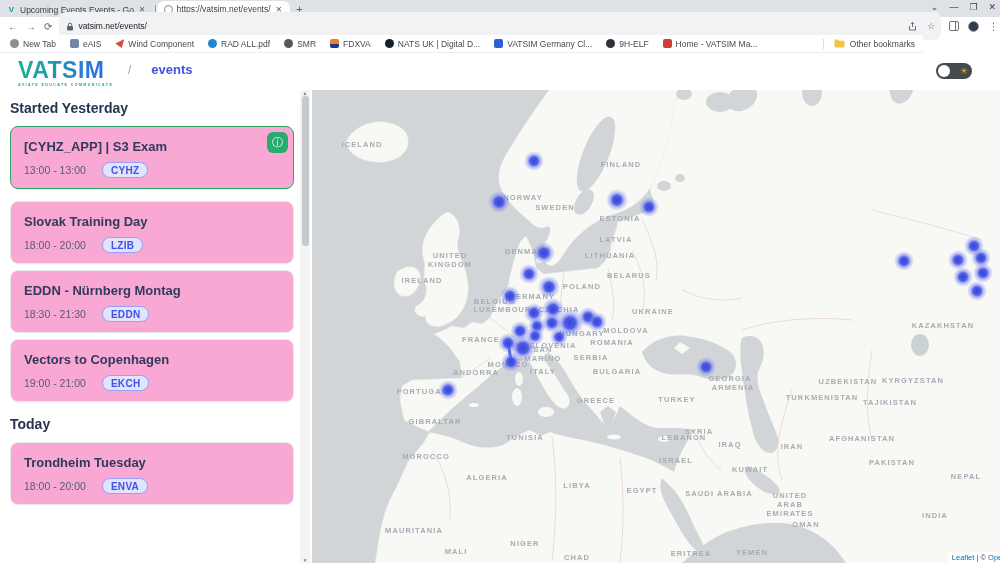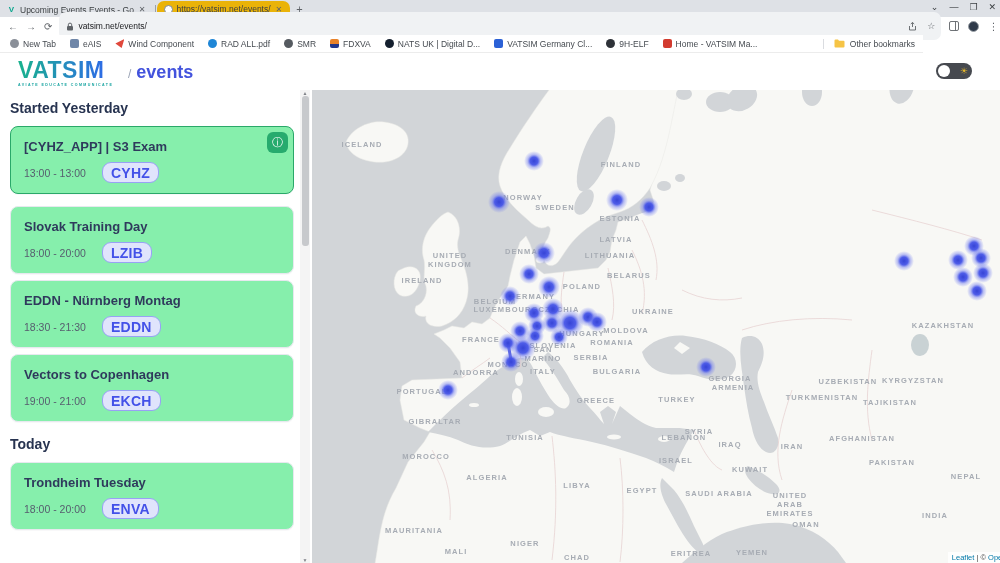--- a/index.html
+++ b/index.html
@@ -7,21 +7,21 @@
   #screen{position:relative;width:1000px;height:563px;overflow:hidden;background:#fff;}
 
   
   .tabbar{position:absolute;left:0;top:0;width:1000px;height:17px;background:#dee1e6;display:flex;align-items:flex-end;}
   .tab{display:flex;align-items:center;gap:4px;height:15px;padding:0 7px;font-size:8.5px;color:#3c4043;max-width:180px;white-space:nowrap;}
   .tab .fav{width:9px;height:9px;border-radius:50%;flex:0 0 auto;display:flex;align-items:center;justify-content:center;font-size:8px;font-weight:bold;}
   .fav-v{color:#0aa58c;background:transparent;font-size:10px;}
   .fav-globe{border:1.2px solid #80868b;background:#fff;}
   .tab .ttl{overflow:hidden;text-overflow:ellipsis;max-width:132px;}
   .tab .x{color:#5f6368;font-size:8px;padding:0 1px;}
-  .tab.active{background:#eab308;border-radius:7px 7px 0 0;height:16px;}
+  .tab.active{background:#ffffff;border-radius:7px 7px 0 0;height:16px;}
   .tabsep{width:1px;height:9px;background:#9aa0a6;margin:0 1px 3px 1px;}
   .newtab{font-size:11px;color:#5f6368;margin:0 0 2px 6px;}
   .winctl{position:absolute;right:4px;top:0;height:14px;display:flex;gap:11px;align-items:center;font-size:9px;color:#3c4043;}
   .toolbar{position:absolute;left:0;top:17px;width:1000px;height:18px;background:#fff;display:flex;align-items:center;}
   .navic{color:#5f6368;font-size:10px;margin-left:8px;}
   .omnibox{height:28px;background:#f0f2f4;border-radius:7px;flex:0 0 auto;width:882px;margin-left:7px;display:flex;align-items:center;font-size:8.5px;color:#202124;position:relative;}
   .omnibox .urltext{margin-left:4px;}
   .omni-right{position:absolute;right:6px;display:flex;gap:10px;align-items:center;color:#5f6368;font-size:9px;}
   .tb-right{display:flex;align-items:center;gap:9px;margin-left:8px;color:#5f6368;}
   .avatar{width:11px;height:11px;border-radius:50%;background:#2f3a4a;border:1px solid #9aa0a6;}
@@ -30,34 +30,34 @@
   .bm{display:flex;align-items:center;gap:4px;font-size:8.5px;color:#454a50;white-space:nowrap;}
   .bm i{display:inline-block;width:9px;height:9px;flex:0 0 auto;}
   .otherbm{display:flex;align-items:center;gap:5px;font-size:8.5px;color:#454a50;margin:0 8px 0 8px;border-left:1px solid #dadce0;padding-left:10px;}
 
   
   .pagehead{position:absolute;left:0;top:53px;width:1000px;height:37px;background:#fff;}
   .logo{position:absolute;left:18px;top:6px;line-height:1;}
   .logo .word{font-size:23px;font-weight:800;letter-spacing:.5px;background:linear-gradient(90deg,#19b28d,#2e6ce6);-webkit-background-clip:text;background-clip:text;color:transparent;}
   .logo .tagline{display:block;font-size:3.6px;letter-spacing:1.4px;color:#16a3a0;margin-top:1.5px;font-weight:700;}
   .crumb{position:absolute;left:128px;top:9px;font-size:12px;color:#9aa3b5;}
-  .crumb b{color:#4353dd;font-size:18px;margin-left:5px;}
+  .crumb b{color:#4353dd;font-size:13px;margin-left:20px;}
   .toggle{position:absolute;right:28px;top:10px;width:36px;height:16px;border-radius:9px;background:#46494f;display:flex;align-items:center;justify-content:space-between;padding:0 2px;}
   .toggle .knob{width:12px;height:12px;border-radius:50%;background:#fff;}
   .toggle .sun{font-size:9px;color:#e3b52c;line-height:1;margin-right:2px;}
 
   
   .sidebar{position:absolute;left:0;top:90px;width:300px;height:473px;background:#fff;overflow:hidden;padding:6px 6px 0 10px;}
   .section-h{font-size:14px;font-weight:700;color:#273350;margin:4px 0 10px 0;}
-  .card{position:relative;width:284px;border:1px solid #e7e9ef;border-radius:8px;background:#86efac;padding:12px 12px 10px 13px;margin-bottom:6px;box-shadow:0 1px 1px rgba(30,40,70,.03);}
+  .card{position:relative;width:284px;border:1px solid #e7e9ef;border-radius:8px;background:#f9a8d4;padding:12px 12px 10px 13px;margin-bottom:6px;box-shadow:0 1px 1px rgba(30,40,70,.03);}
   .card + .section-h{margin-top:14px;}
   .card.hl{border:1.5px solid #2aa869;margin-bottom:12px;}
   .card h4{margin:0 0 8px 0;font-size:13px;font-weight:700;color:#2f3a5c;}
   .meta{display:flex;align-items:center;gap:16px;font-size:10.5px;color:#565d6e;}
-  .badge{display:inline-block;font-size:14px;font-weight:700;color:#4351e8;background:#e0e4fc;border:1px solid #98a1f5;border-radius:9px;padding:1.5px 8px;letter-spacing:.3px;}
+  .badge{display:inline-block;font-size:10px;font-weight:700;color:#4351e8;background:#e0e4fc;border:1px solid #98a1f5;border-radius:9px;padding:1.5px 8px;letter-spacing:.3px;}
   .infobtn{position:absolute;top:5px;right:5px;width:21px;height:21px;border-radius:6px;background:#27ab6e;color:#fff;font-size:11px;display:flex;align-items:center;justify-content:center;}
   .sscroll{position:absolute;left:300px;top:90px;width:10px;height:473px;background:#f4f4f4;}
   .sscroll .thumb{position:absolute;left:1.5px;top:6px;width:7px;height:150px;background:#c7c9cc;border-radius:3px;}
   .sscroll .arr{position:absolute;left:0;width:10px;text-align:center;font-size:5px;color:#808389;}
 
   
   .map{position:absolute;left:312px;top:90px;width:810px;height:473px;background:#86efac;overflow:hidden;}
   .maplabel{fill:#a7acb4;font-size:7.5px;font-weight:600;letter-spacing:1.1px;text-anchor:middle;font-family:"Liberation Sans",sans-serif;}
   .border{fill:none;stroke:#e6cfcf;stroke-width:.8;opacity:.9;}
   .route{stroke:#3f4ce0;stroke-width:3;stroke-linecap:round;opacity:.85;}

